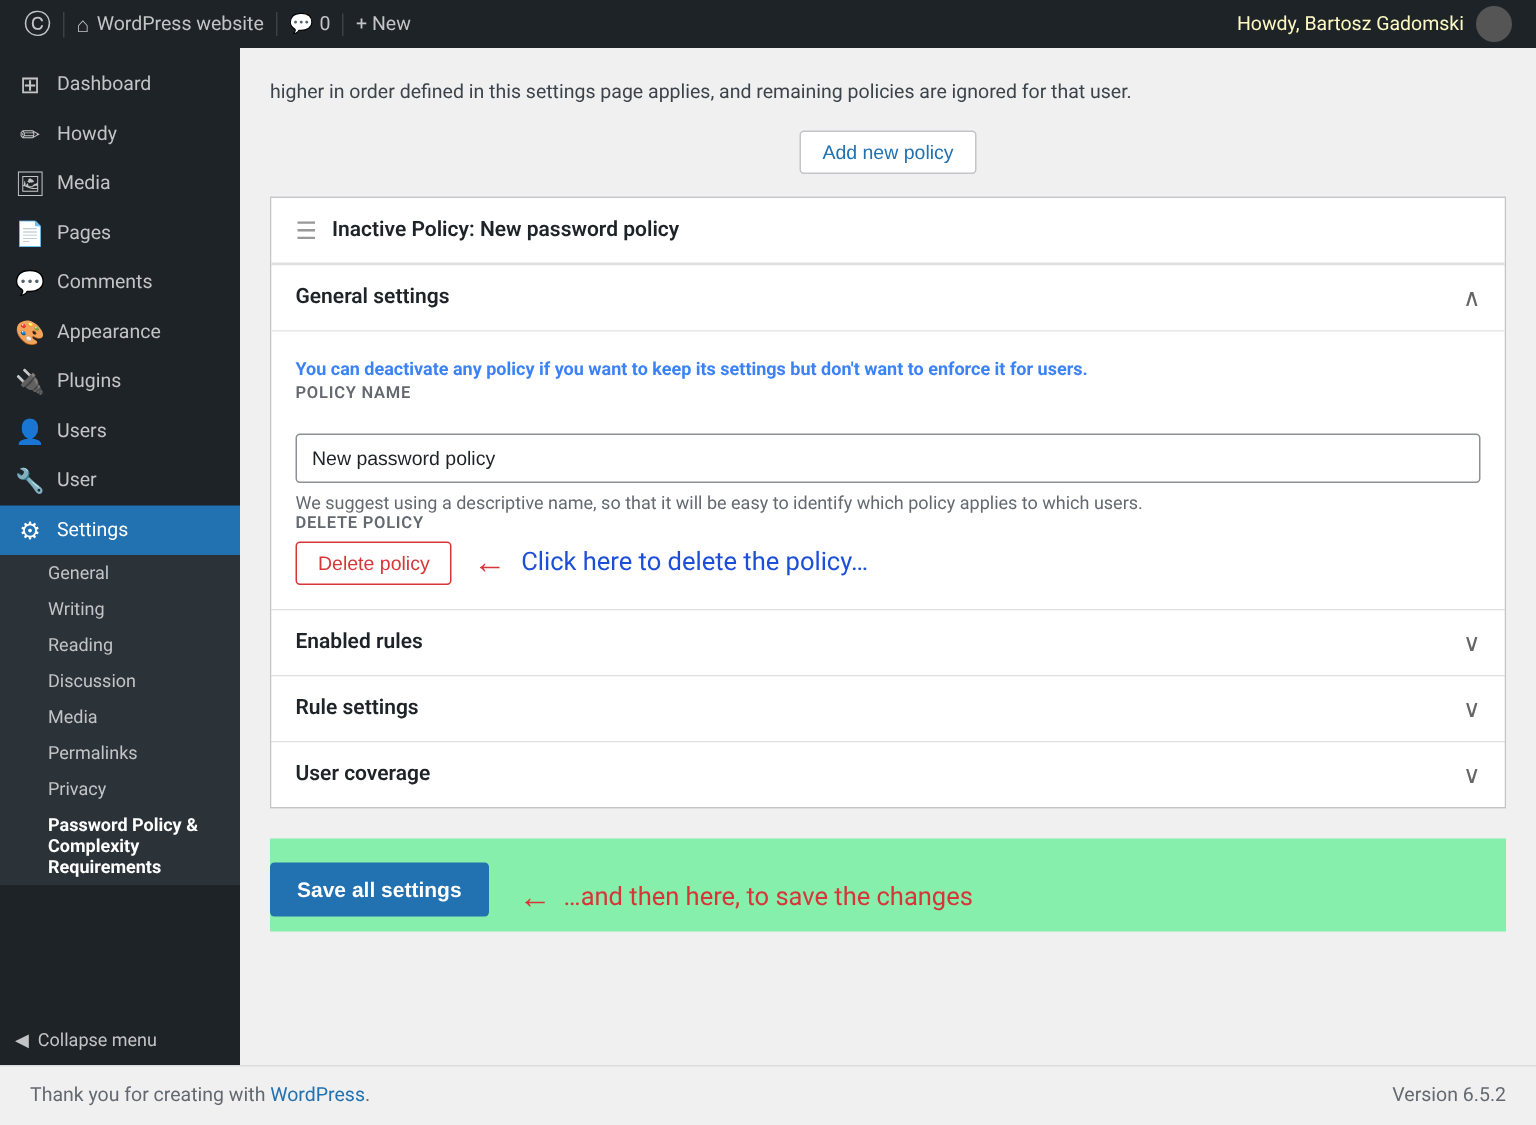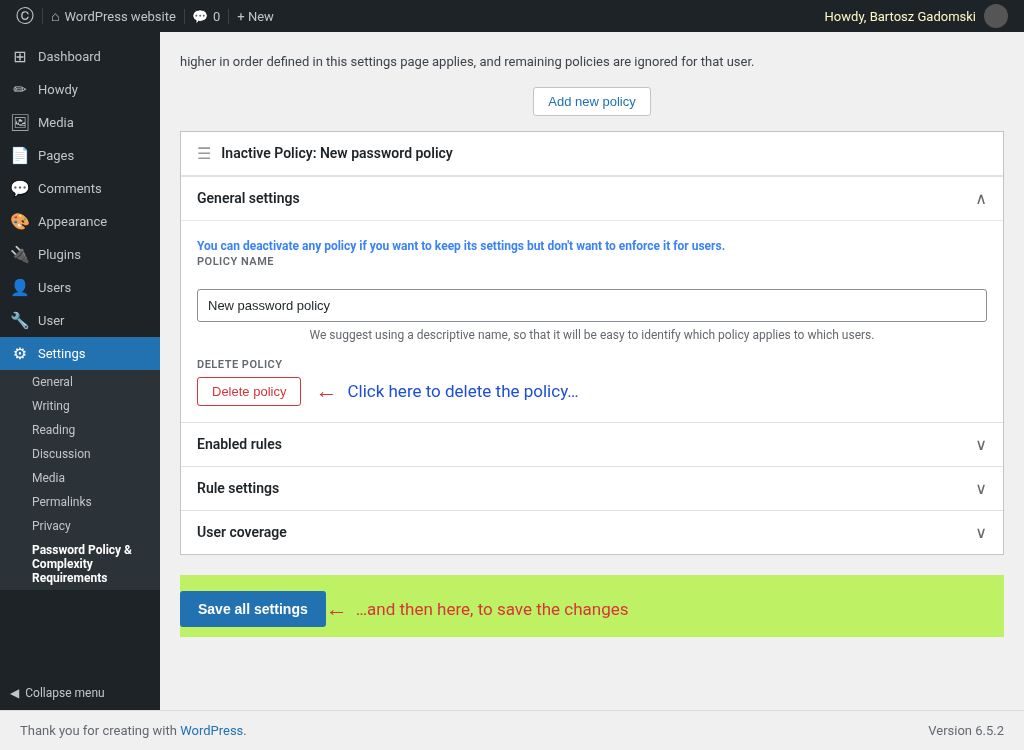--- a/index.html
+++ b/index.html
@@ -122,39 +122,39 @@
     .toggle-label { font-size: 13px; color: #1d2327; }
 
     .toggle-desc { font-size: 12px; color: #3b82f6; line-height: 1.5; font-weight: bold; }
 
     
     .field-label { font-size: 11px; font-weight: 600; text-transform: uppercase; color: #646970; letter-spacing: 0.5px; margin-bottom: 8px; }
     .text-input {
       width: 100%; padding: 8px 10px; border: 1px solid #8c8f94; border-radius: 3px;
       font-size: 13px; color: #1d2327; background: #fff; margin-top: 13px;
     }
-    .field-hint { font-size: 12px; color: #646970; margin-top: 6px; text-align: center; }
-
-    
-    .delete-section { margin-top: 16px; }
+    .field-hint { font-size: 12px; color: #646970; margin-top: 6px; }
+
+    
+    .delete-section { }
     .delete-label { font-size: 11px; font-weight: 600; text-transform: uppercase; color: #646970; letter-spacing: 0.5px; margin-bottom: 6px; }
     .delete-btn {
       background: #fff; border: 1px solid #d63638; color: #d63638;
       padding: 6px 14px; font-size: 13px; cursor: pointer; border-radius: 3px;
     }
 
     
     .annotation-row { display: flex; align-items: center; gap: 0; }
     .annotation-text { color: #1d4ed8; font-size: 17px; font-style: normal; margin-left: 10px; }
     .arrow-red { color: #d63638; font-size: 22px; }
 
     
     .save-bar {
-      background: #bef264; padding: 16px 0 10px 0;
-      display: flex; align-items: center; 
+      background: #86efac; padding: 16px 0 10px 0;
+      display: flex; align-items: flex-end; gap: 20px;
     }
     .save-btn {
       background: #2271b1; color: #fff; border: none;
       padding: 10px 18px; font-size: 14px; font-weight: 600; cursor: pointer; border-radius: 3px;
     }
     .save-annotation { color: #d63638; font-size: 17px; display: flex; align-items: center; gap: 8px; }
 
     
     .footer {
       background: #f0f0f1;

